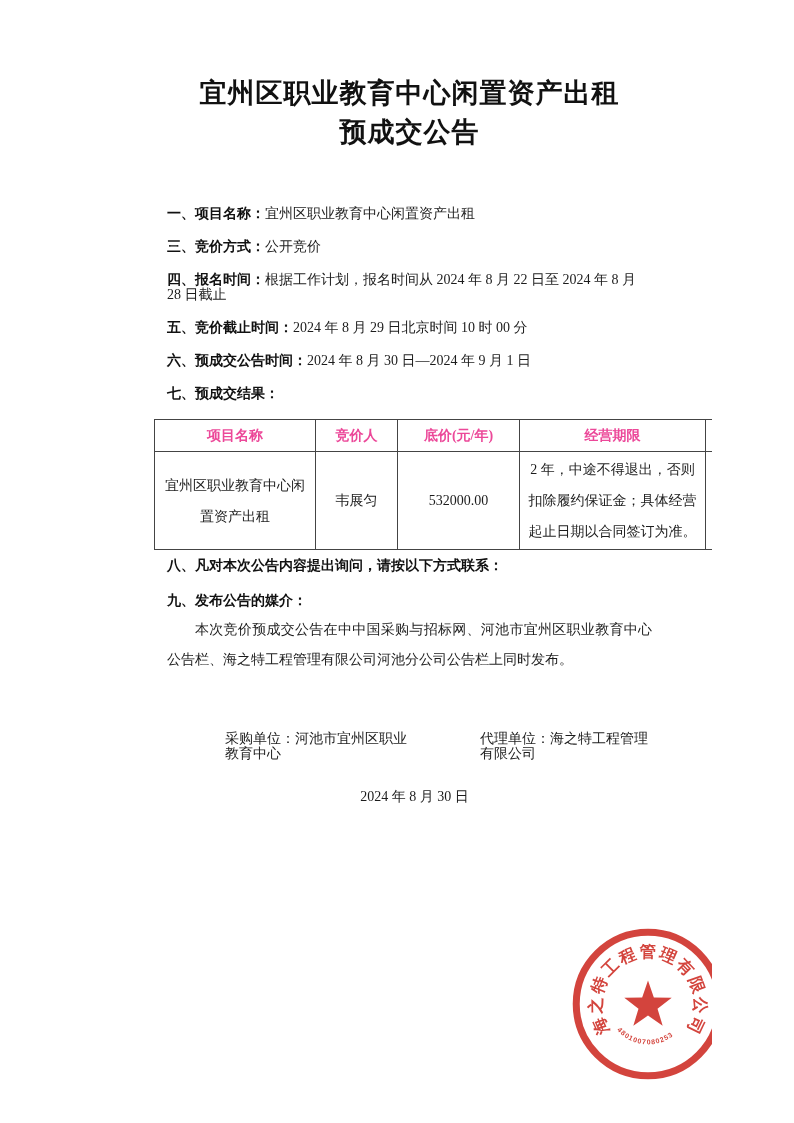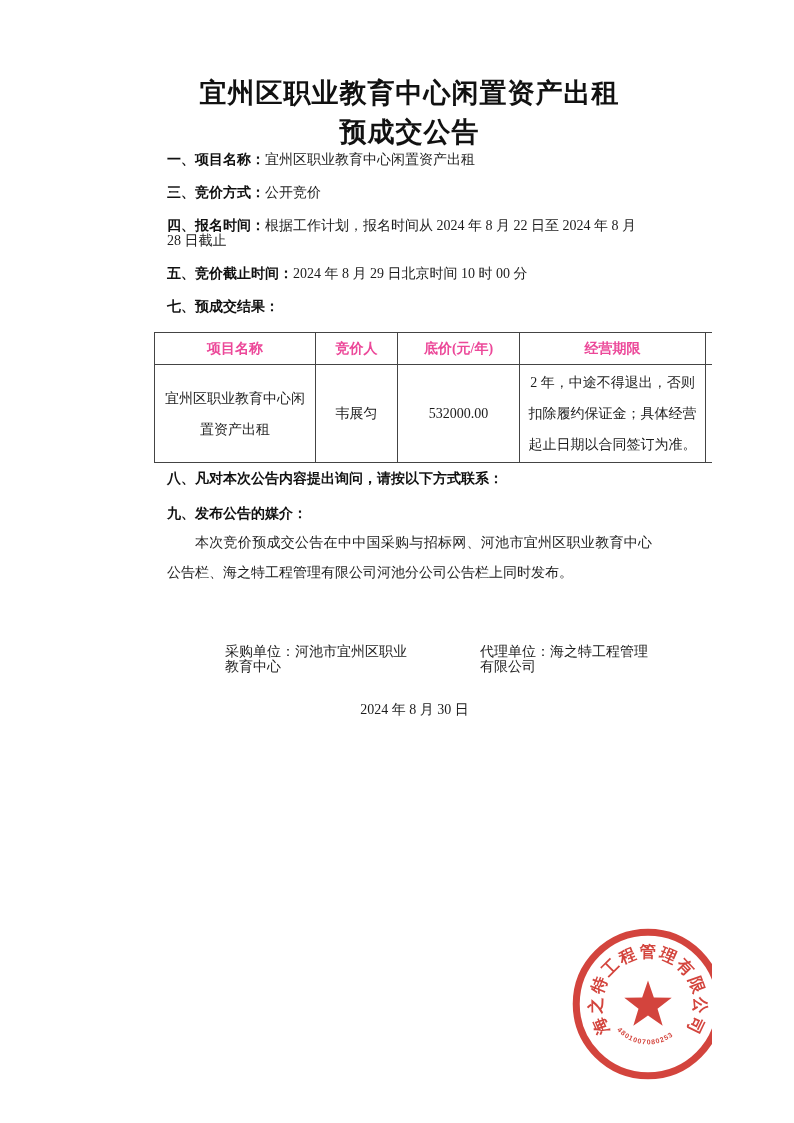--- a/index.html
+++ b/index.html
@@ -19,21 +19,21 @@
   .title {
     text-align: center;
     font-family: "Liberation Serif", serif;
     font-weight: bold;
     font-size: 27px;
     line-height: 39px;
     color: #111111;
   }
   .title-line { display: block; letter-spacing: 1px; }
 
-  .items { }
+  .items { margin-top: 54px; }
   .item { font-size: 14px; line-height: 15px; margin-bottom: 18px; }
   .item-label {
     font-family: "Liberation Sans", sans-serif;
     font-weight: bold;
     color: #111111;
   }
   .item-content { font-family: "Liberation Serif", serif; }
 
   table.result-table {
     border-collapse: collapse;
@@ -120,20 +120,23 @@
       <div class="item">
         <span class="item-label">三、竞价方式：</span><span class="item-content">公开竞价</span>
       </div>
       <div class="item">
         <span class="item-label">四、报名时间：</span><span class="item-content">根据工作计划，报名时间从 2024 年 8 月 22 日至 2024 年 8 月 28 日截止</span>
       </div>
       <div class="item">
         <span class="item-label">五、竞价截止时间：</span><span class="item-content">2024 年 8 月 29 日北京时间 10 时 00 分</span>
       </div>
       <div class="item">
+        <span class="item-label">六、预成交公告时间：</span><span class="item-content">2024 年 8 月 30 日—2024 年 9 月 1 日</span>
+      </div>
+      <div class="item">
         <span class="item-label">七、预成交结果：</span>
       </div>
     </div>
 
     <table class="result-table">
       <colgroup>
         <col class="col-project">
           <col class="col-bidder">
           <col class="col-base">
           <col class="col-term">

